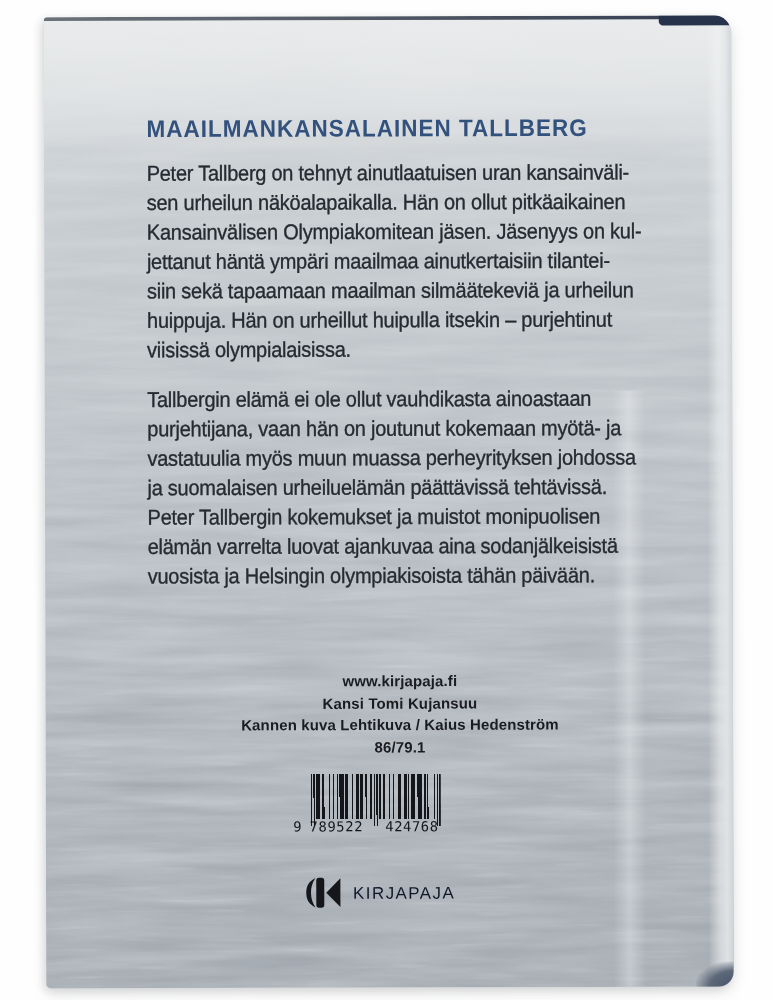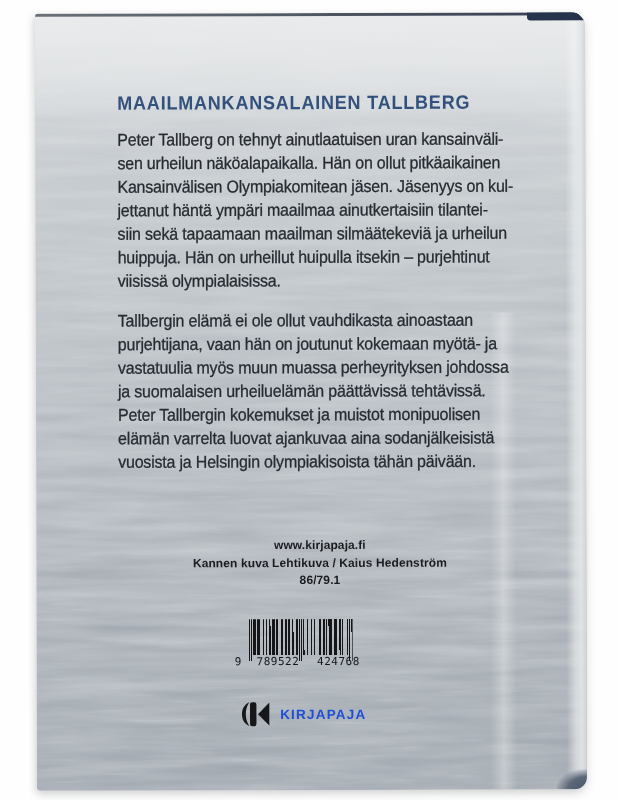--- a/index.html
+++ b/index.html
@@ -87,31 +87,31 @@
   }
   
   .barcode { position:absolute; left:198px; top:606px; width:134px; }
   .barcode svg { display:block; margin-left:14px; }
   .bc-digits {
     display:flex; margin-top:-6px; padding-left:0;
     font-family:"DejaVu Sans Mono", monospace;
     font-size:11px; color:#14161a; letter-spacing:.5px;
   }
   .bc-first { width:13px; text-align:left; }
-  .bc-grp { flex:1; text-align:center; }
+  .bc-grp { flex:1; text-align:left; }
   
   .publisher {
     position:absolute; top:688px; left:0; right:0;
     display:flex; align-items:center; justify-content:center;
     transform:translateX(-8px);
   }
   .publisher .k-icon { display:block; }
   .publisher-name {
-    margin-left:7px; font-size:13.5px; font-weight:bold;
-    letter-spacing:1.2px; color:#1d4ed8;
+    margin-left:7px; font-size:13.5px; font-weight:normal;
+    letter-spacing:1.2px; color:#0f172a;
   }
 </style>
 </head>
 <body>
 
 <div class="book">
 
   <div class="photo">
     <div class="base"></div>
 
@@ -154,20 +154,21 @@
     <div class="blurb blurb-2">Tallbergin elämä ei ole ollut vauhdikasta ainoastaan
 purjehtijana, vaan hän on joutunut kokemaan myötä- ja
 vastatuulia myös muun muassa perheyrityksen johdossa
 ja suomalaisen urheiluelämän päättävissä tehtävissä.
 Peter Tallbergin kokemukset ja muistot monipuolisen
 elämän varrelta luovat ajankuvaa aina sodanjälkeisistä
 vuosista ja Helsingin olympiakisoista tähän päivään.</div>
 
     <div class="credits">
       <div>www.kirjapaja.fi</div>
+      <div>Kansi Tomi Kujansuu</div>
       <div>Kannen kuva Lehtikuva / Kaius Hedenström</div>
       <div>86/79.1</div>
     </div>
 
     <div class="barcode">
       <svg id="barcode-bars" viewBox="0 0 95 44" width="104" height="42" preserveAspectRatio="none" shape-rendering="crispEdges">
           <rect x="0" y="0" width="1.02" height="44" fill="#14161a"></rect>
           <rect x="2" y="0" width="1.02" height="44" fill="#14161a"></rect>
           <rect x="4" y="0" width="1.02" height="38" fill="#14161a"></rect>
           <rect x="5" y="0" width="1.02" height="38" fill="#14161a"></rect>

